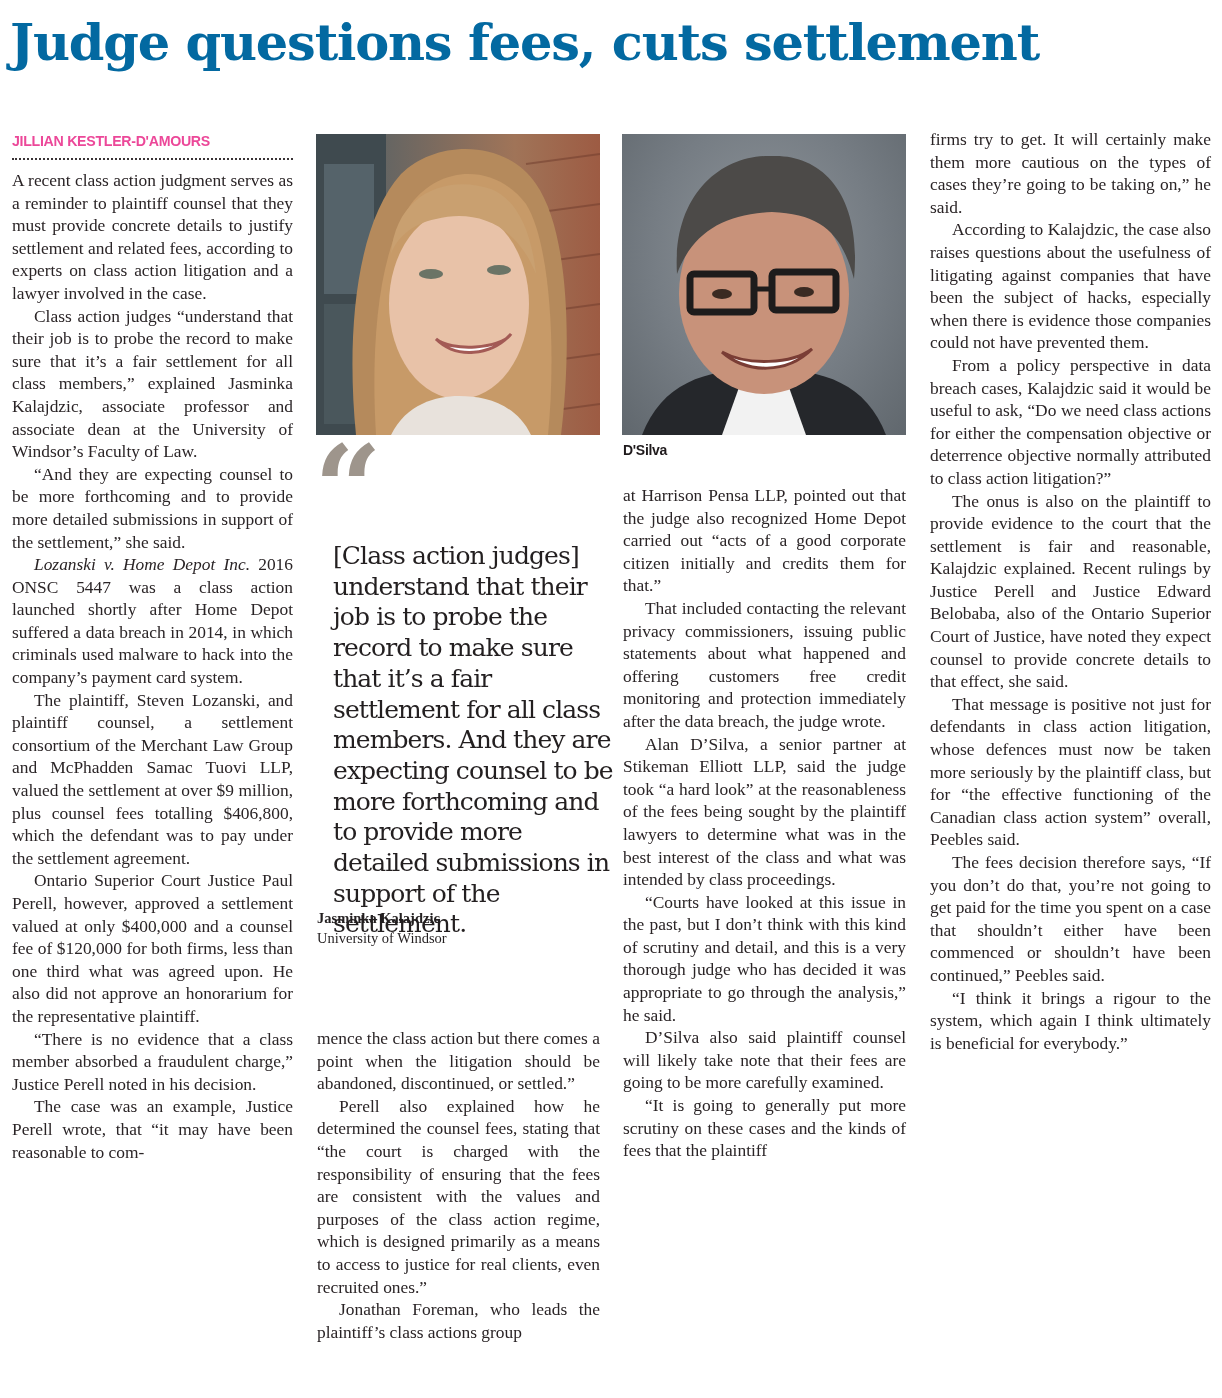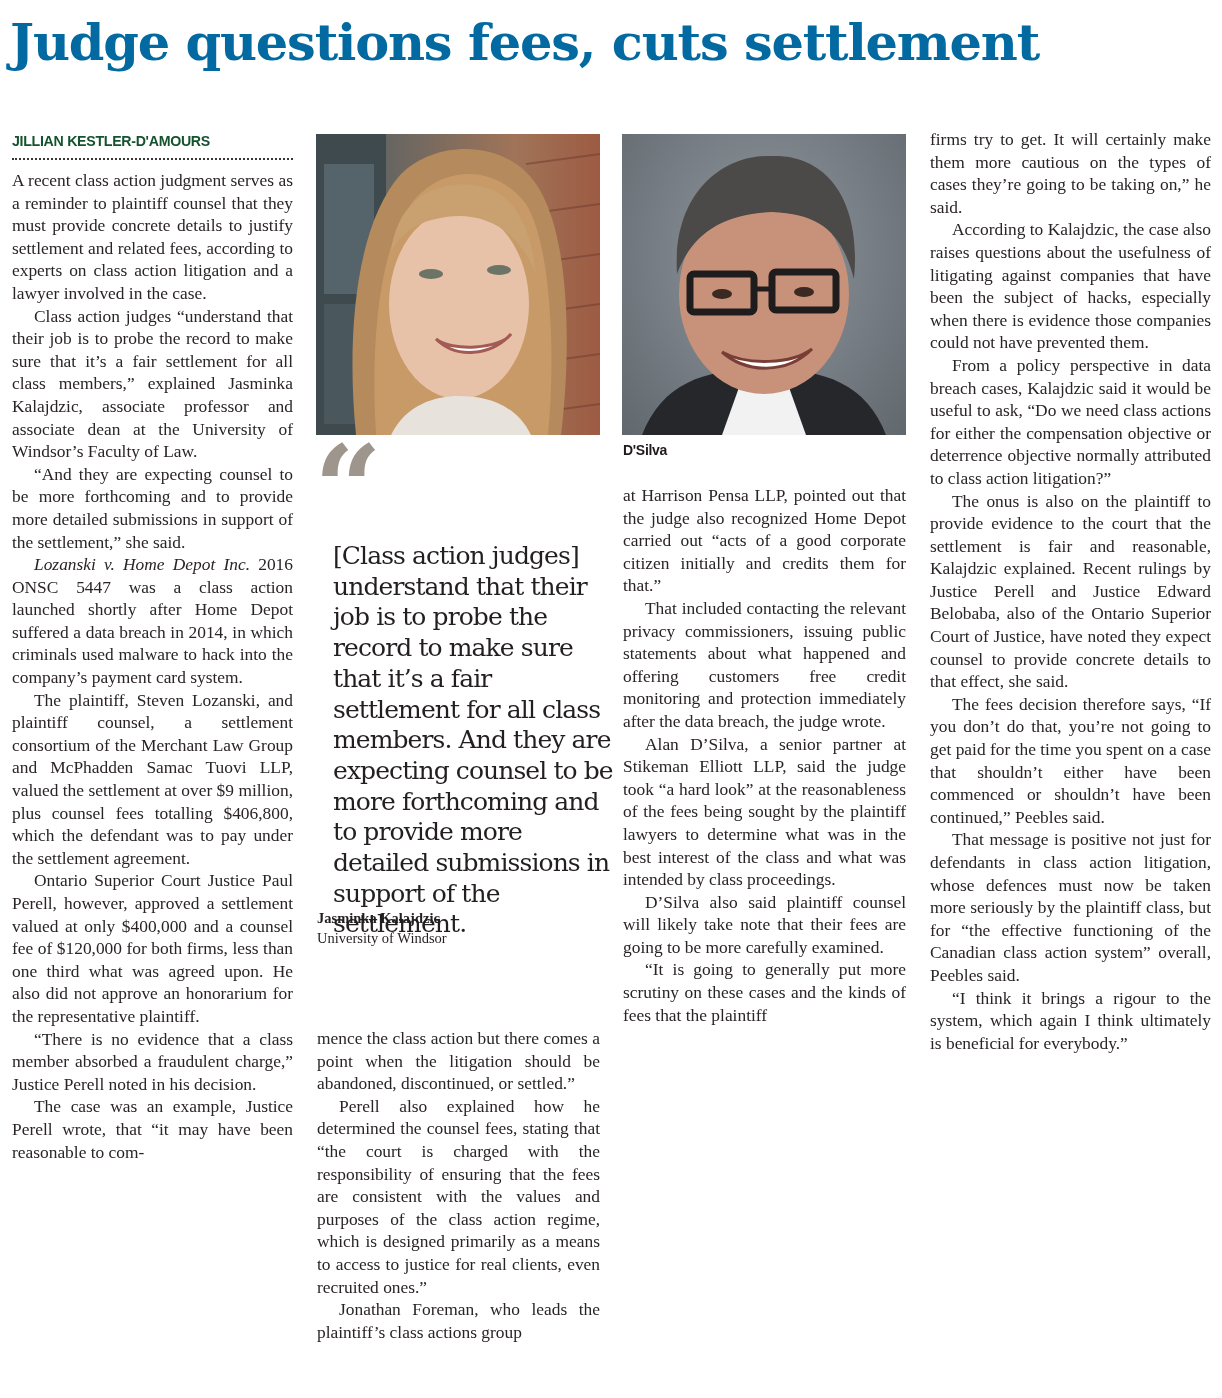--- a/index.html
+++ b/index.html
@@ -13,21 +13,21 @@
     position:absolute; top:124px; font-family:"Liberation Serif", serif; font-size:17.4px;
     line-height:22.6px; color:#2a2426; text-align:justify; hyphens:manual;
   }
   .col p { margin:0; text-indent:22px; }
   .col p.first { text-indent:0; }
   .col1 { left:12px; width:281px; }
   .col3 { left:623px; width:283px; }
   .col4 { left:930px; width:281px; }
   .byline {
     font-family:"Liberation Sans", sans-serif; font-weight:bold; font-size:14.2px; line-height:18px;
-    letter-spacing:-0.3px; color:#14532d; padding-top:8px; padding-bottom:8px;
+    letter-spacing:-0.3px; color:#ec4899; padding-top:8px; padding-bottom:8px;
     border-bottom:2px dotted #3a3436; margin-bottom:9px;
   }
   .photo { position:absolute; overflow:hidden; }
   .photo1 { left:316px; top:134px; width:284px; height:301px; background:linear-gradient(90deg,#4b5458 0%,#5d6364 18%,#a07458 70%,#9d5b43 100%); }
   .photo2 { left:622px; top:134px; width:284px; height:301px; background:radial-gradient(ellipse at 50% 40%,#8f959a 0%,#767d84 55%,#60676d 100%); }
   .caption {
     position:absolute; left:623px; top:442px; font-family:"Liberation Sans", sans-serif; font-weight:bold;
     font-size:14px; letter-spacing:-0.3px; color:#1f1a1c;
   }
   .quote-mark {
@@ -111,25 +111,26 @@
 <div class="col col2b">
   <p class="first">mence the class action but there comes a point when the litigation should be abandoned, discon­tinued, or settled.”</p>
   <p>Perell also explained how he determined the counsel fees, stat­ing that “the court is charged with the responsibility of ensur­ing that the fees are consistent with the values and purposes of the class action regime, which is designed primarily as a means to access to justice for real clients, even recruited ones.”</p>
   <p>Jonathan Foreman, who leads the plaintiff’s class actions group</p>
 </div>
 
 <div class="col col3 col3b">
   <p class="first">at Harrison Pensa LLP, pointed out that the judge also recognized Home Depot carried out “acts of a good corporate citizen initially and credits them for that.”</p>
   <p>That included contacting the relevant privacy commissioners, issuing public statements about what happened and offering cus­tomers free credit monitoring and protection immediately after the data breach, the judge wrote.</p>
   <p>Alan D’Silva, a senior partner at Stikeman Elliott LLP, said the judge took “a hard look” at the reasonableness of the fees being sought by the plaintiff lawyers to determine what was in the best interest of the class and what was intended by class proceedings.</p>
+  <p>“Courts have looked at this issue in the past, but I don’t think with this kind of scrutiny and detail, and this is a very thorough judge who has decided it was appropriate to go through the analysis,” he said.</p>
   <p>D’Silva also said plaintiff coun­sel will likely take note that their fees are going to be more care­fully examined.</p>
   <p>“It is going to generally put more scrutiny on these cases and the kinds of fees that the plaintiff</p>
 </div>
 
 <div class="col col4" style="top:128px;">
   <p class="first">firms try to get. It will certainly make them more cautious on the types of cases they’re going to be taking on,” he said.</p>
   <p>According to Kalajdzic, the case also raises questions about the usefulness of litigating against companies that have been the subject of hacks, espe­cially when there is evidence those companies could not have prevented them.</p>
   <p>From a policy perspective in data breach cases, Kalajdzic said it would be useful to ask, “Do we need class actions for either the compensation objective or deter­rence objective normally attrib­uted to class action litigation?”</p>
   <p>The onus is also on the plain­tiff to provide evidence to the court that the settlement is fair and reasonable, Kalajdzic explained. Recent rulings by Justice Perell and Justice Edward Belobaba, also of the Ontario Superior Court of Jus­tice, have noted they expect counsel to provide concrete details to that effect, she said.</p>
+  <p>That message is positive not just for defendants in class action litigation, whose defences must now be taken more seriously by the plaintiff class, but for “the effective functioning of the Can­adian class action system” over­all, Peebles said.</p>
   <p>The fees decision therefore says, “If you don’t do that, you’re not going to get paid for the time you spent on a case that shouldn’t either have been commenced or shouldn’t have been continued,” Peebles said.</p>
-  <p>That message is positive not just for defendants in class action litigation, whose defences must now be taken more seriously by the plaintiff class, but for “the effective functioning of the Can­adian class action system” over­all, Peebles said.</p>
   <p>“I think it brings a rigour to the system, which again I think ultim­ately is beneficial for everybody.”</p>
 </div>
 
 </body></html>

